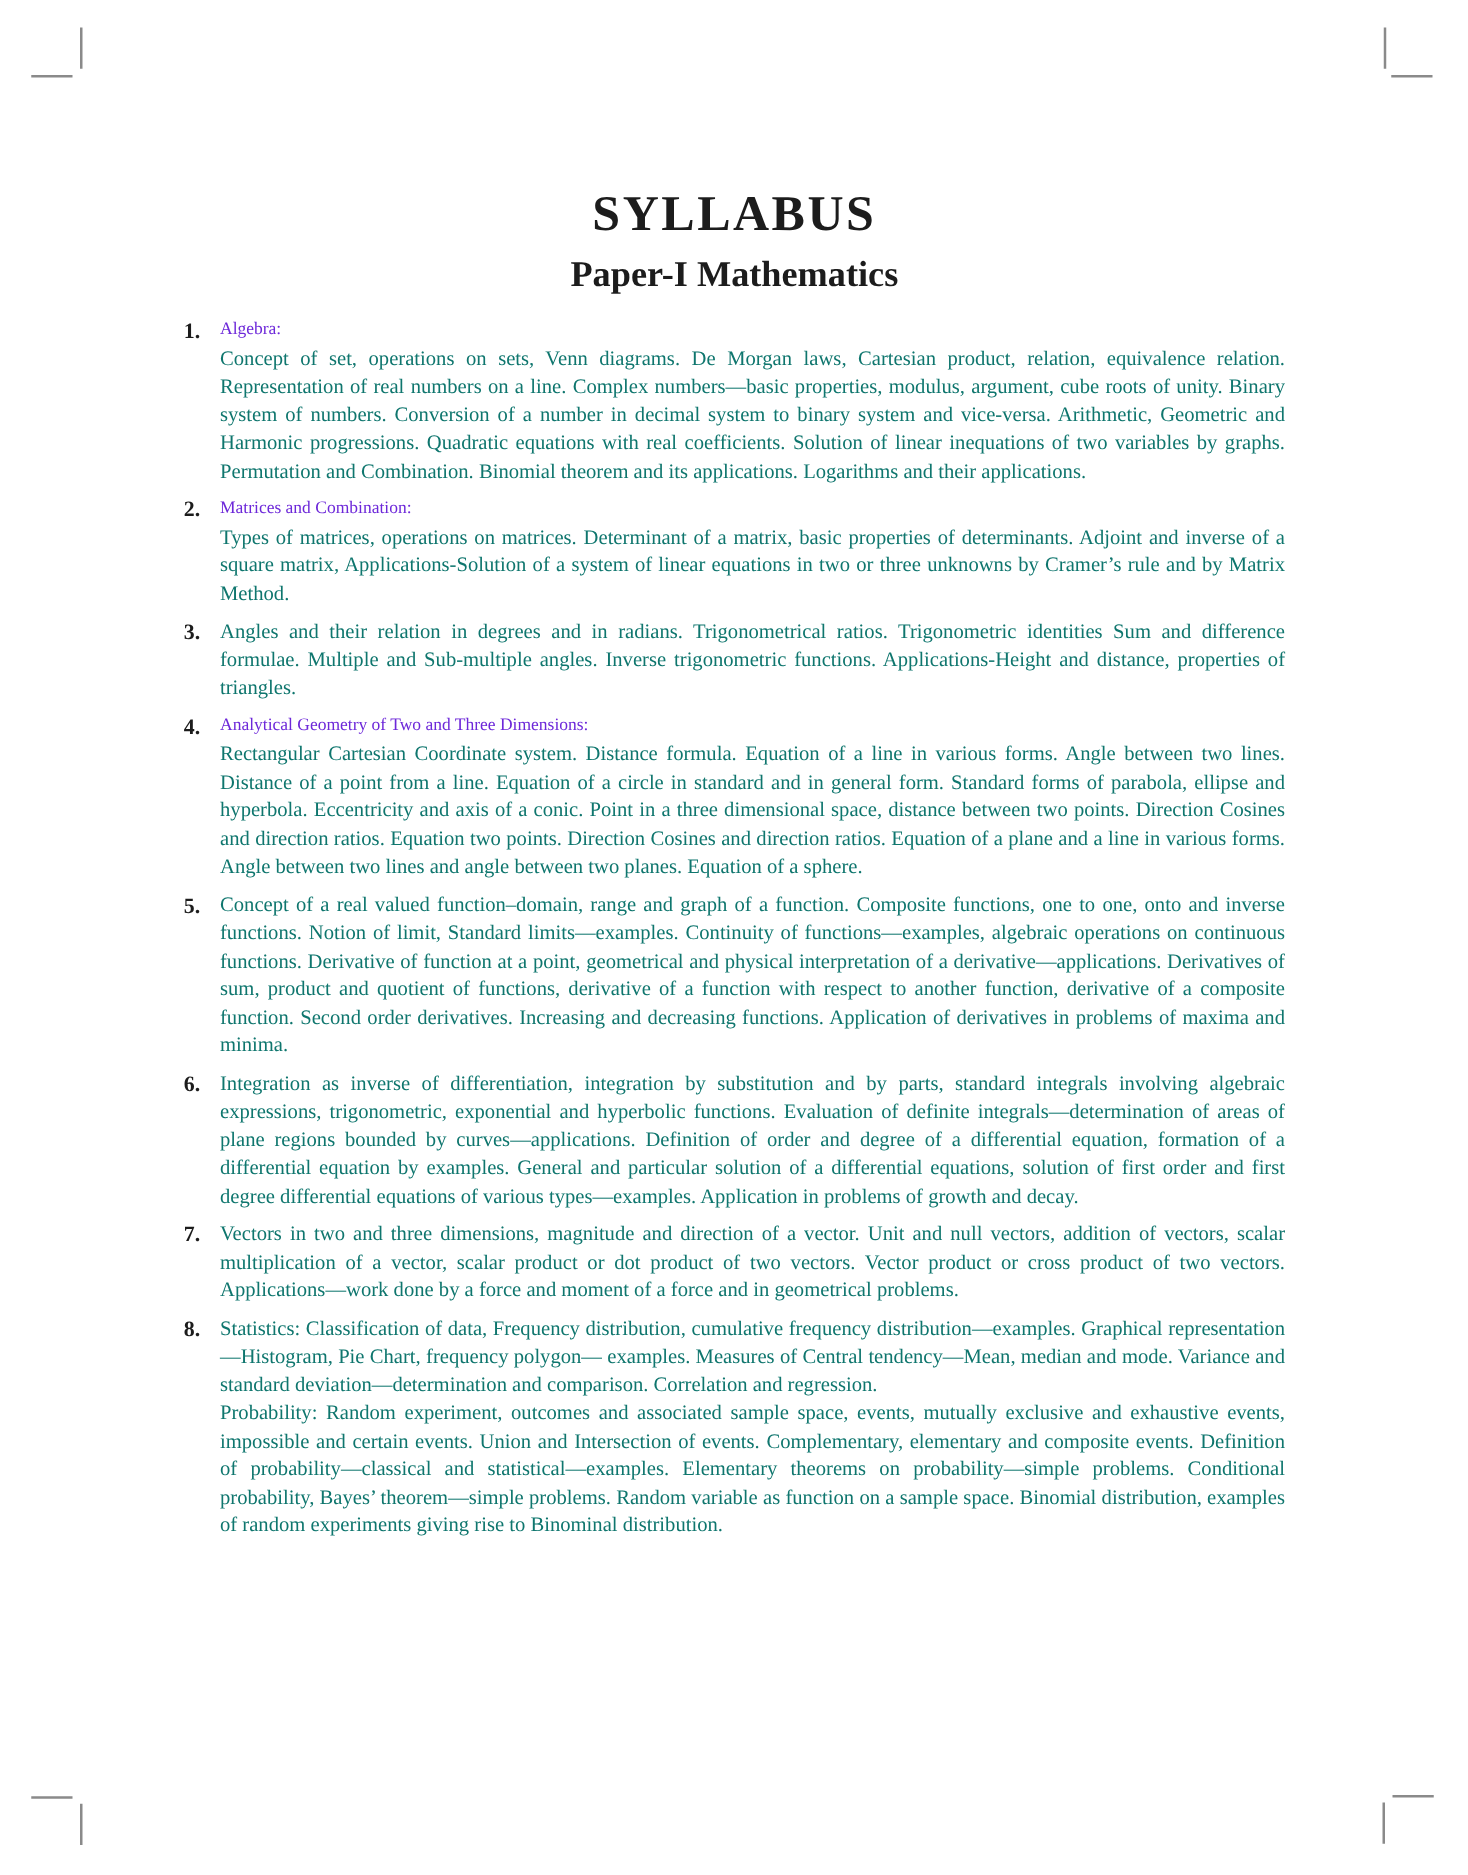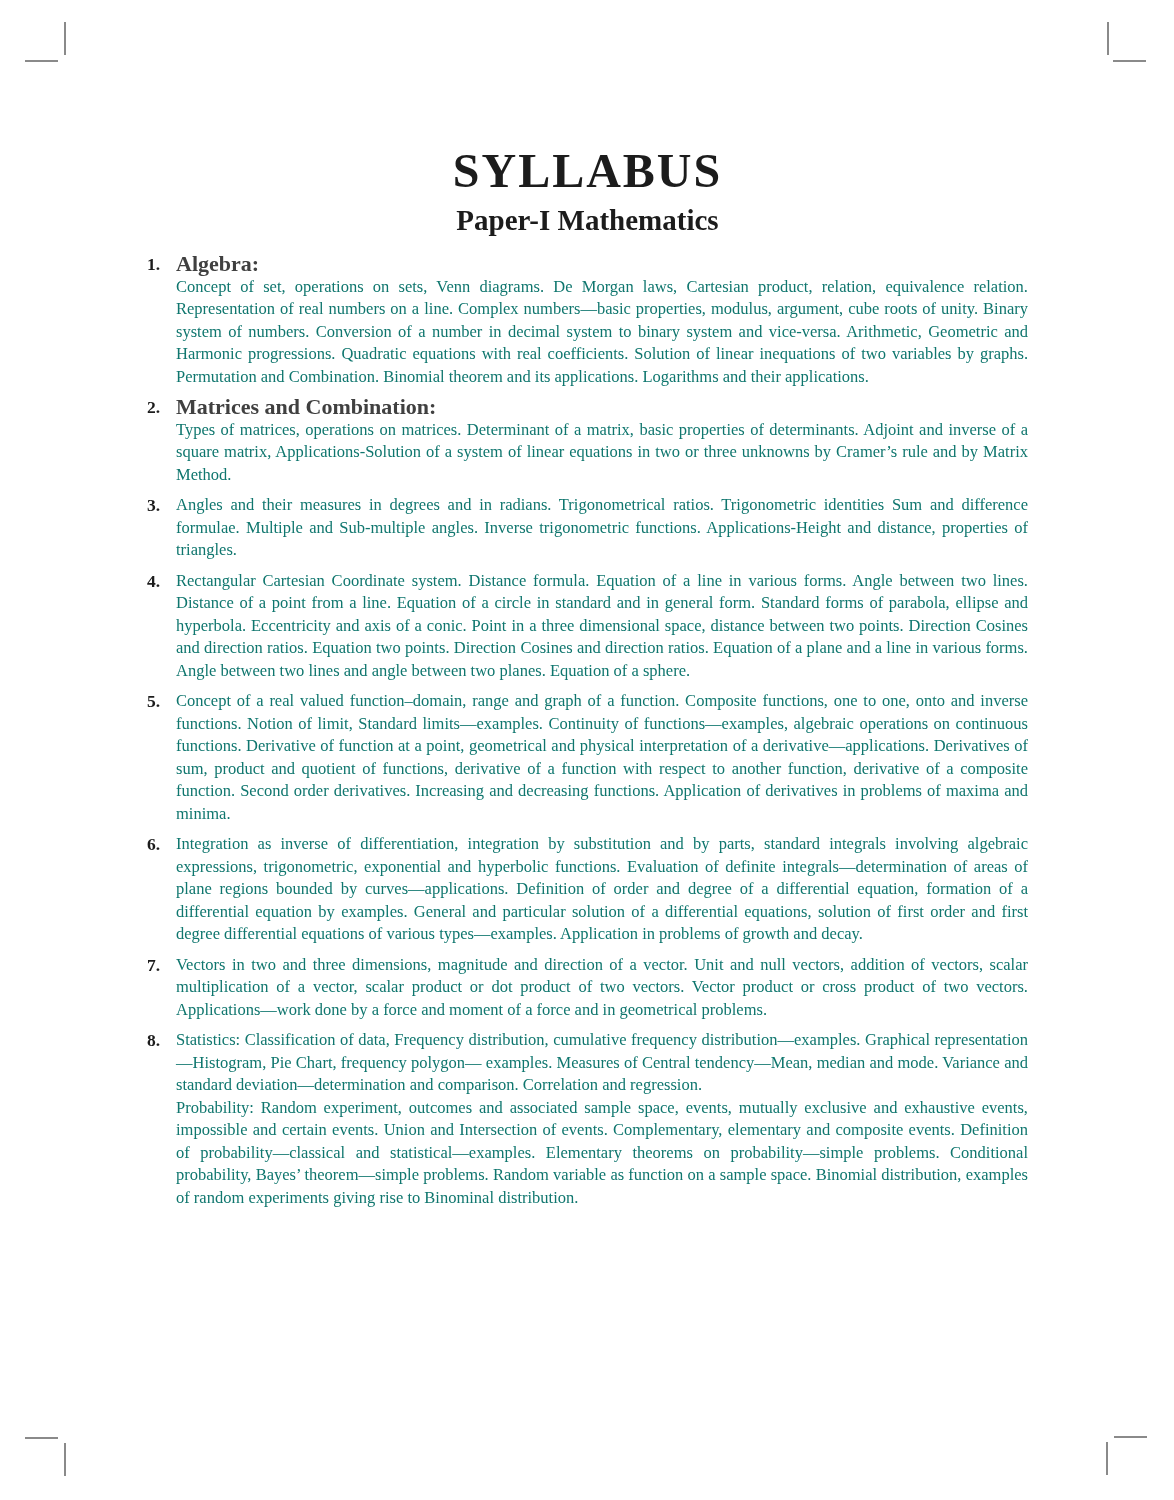--- a/index.html
+++ b/index.html
@@ -16,21 +16,21 @@
   .crop.h { width: 33px; height: 2px; }
   .content-area {
     position: absolute;
     left: 147px;
     top: 146px;
     width: 881px;
   }
   .doc-title {
     margin: 0;
     text-align: center;
-    font-size: 48px;
+    font-size: 40px;
     font-weight: bold;
     color: #1c1c1c;
     line-height: 50px;
     letter-spacing: 2px;
   }
   .doc-subtitle {
     margin: 6px 0 0 0;
     text-align: center;
     font-size: 29px;
     font-weight: bold;
@@ -43,24 +43,24 @@
   .num {
     width: 29px;
     flex-shrink: 0;
     font-weight: bold;
     font-size: 17.5px;
     line-height: 22.5px;
     color: #1c1c1c;
   }
   .sec-content { flex: 1; min-width: 0; }
   .heading {
-    font-weight: bold;
-    font-size: 22px;
+    font-weight: normal;
+    font-size: 14px;
     line-height: 22.5px;
-    color: #404040;
+    color: #6d28d9;
   }
   .sec-content p {
     margin: 0;
     font-size: 16.5px;
     line-height: 22.5px;
     text-align: justify;
     color: #0f766e;
   }
 </style>
 </head>
@@ -91,26 +91,27 @@
         <div class="section">
           <div class="num">2.</div>
           <div class="sec-content">
             <div class="heading">Matrices and Combination:</div>
             <p>Types of matrices, operations on matrices. Determinant of a matrix, basic properties of determinants. Adjoint and inverse of a square matrix, Applications-Solution of a system of linear equations in two or three unknowns by Cramer’s rule and by Matrix Method.</p>
           </div>
         </div>
         <div class="section">
           <div class="num">3.</div>
           <div class="sec-content">
-            <p>Angles and their measures in degrees and in radians. Trigonometrical ratios. Trigonometric identities Sum and difference formulae. Multiple and Sub-multiple angles. Inverse trigonometric functions. Applications-Height and distance, properties of triangles.</p>
+            <p>Angles and their relation in degrees and in radians. Trigonometrical ratios. Trigonometric identities Sum and difference formulae. Multiple and Sub-multiple angles. Inverse trigonometric functions. Applications-Height and distance, properties of triangles.</p>
           </div>
         </div>
         <div class="section">
           <div class="num">4.</div>
           <div class="sec-content">
+            <div class="heading">Analytical Geometry of Two and Three Dimensions:</div>
             <p>Rectangular Cartesian Coordinate system. Distance formula. Equation of a line in various forms. Angle between two lines. Distance of a point from a line. Equation of a circle in standard and in general form. Standard forms of parabola, ellipse and hyperbola. Eccentricity and axis of a conic. Point in a three dimensional space, distance between two points. Direction Cosines and direction ratios. Equation two points. Direction Cosines and direction ratios. Equation of a plane and a line in various forms. Angle between two lines and angle between two planes. Equation of a sphere.</p>
           </div>
         </div>
         <div class="section">
           <div class="num">5.</div>
           <div class="sec-content">
             <p>Concept of a real valued function–domain, range and graph of a function. Composite functions, one to one, onto and inverse functions. Notion of limit, Standard limits—examples. Continuity of functions—examples, algebraic operations on continuous functions. Derivative of function at a point, geometrical and physical interpretation of a derivative—applications. Derivatives of sum, product and quotient of functions, derivative of a function with respect to another function, derivative of a composite function. Second order derivatives. Increasing and decreasing functions. Application of derivatives in problems of maxima and minima.</p>
           </div>
         </div>
         <div class="section">

